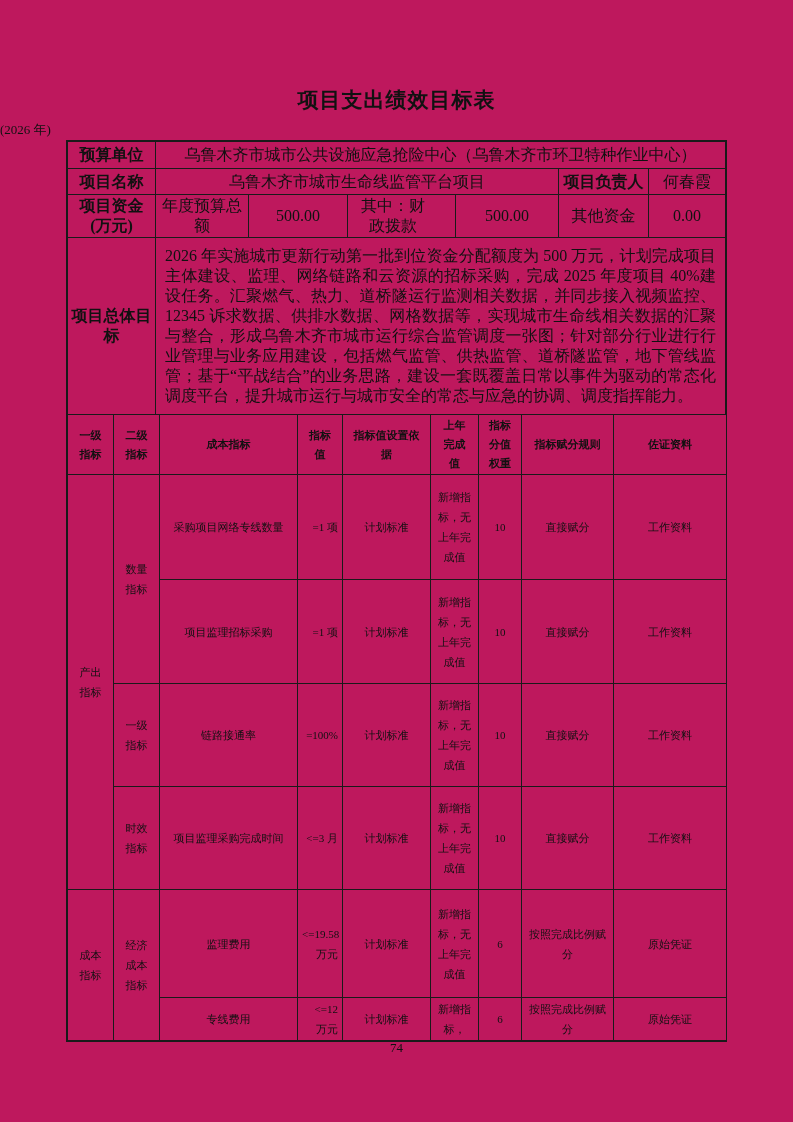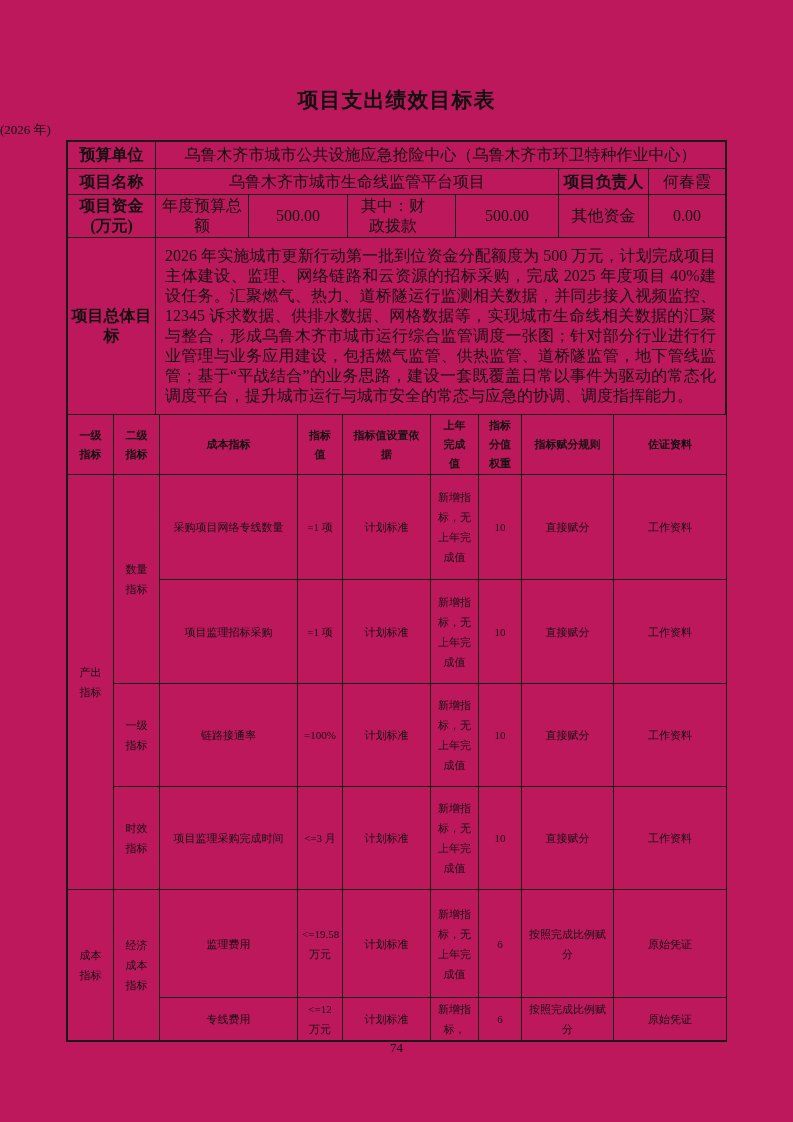--- a/index.html
+++ b/index.html
@@ -19,21 +19,21 @@
        font-size:11px; line-height:20px; padding:1px 2px; overflow:hidden; word-break:normal; }
   .info-table td { font-size:16px; line-height:20px; }
   .lbl { font-weight:bold; }
   .goal-cell { text-align:justify; font-size:12px; line-height:19px; padding:8px 9px; }
   .hdr td { font-weight:bold; line-height:19px; }
   .p8 { padding-left:8px; padding-right:8px; }
   .p9 { padding-left:9px; padding-right:9px; }
   .p10 { padding-left:10px; padding-right:10px; }
   .p12 { padding-left:12px; padding-right:29px;margin-top:8px; }
   .p5 { padding-left:5px; padding-right:5px; }
-  .p4 { padding-left:4px; padding-right:4px; }
+  .p4 { padding-left:4px; padding-right:4px;text-align:right; }
   .page-num { position:absolute; top:1040px; left:0; width:100%; text-align:center; font-size:13px; }
 </style>
 </head>
 <body>
 
 <div class="page">
 
   <div class="doc-title">项目支出绩效目标表</div>
   <div class="doc-subtitle">(2026 年)</div>
 

